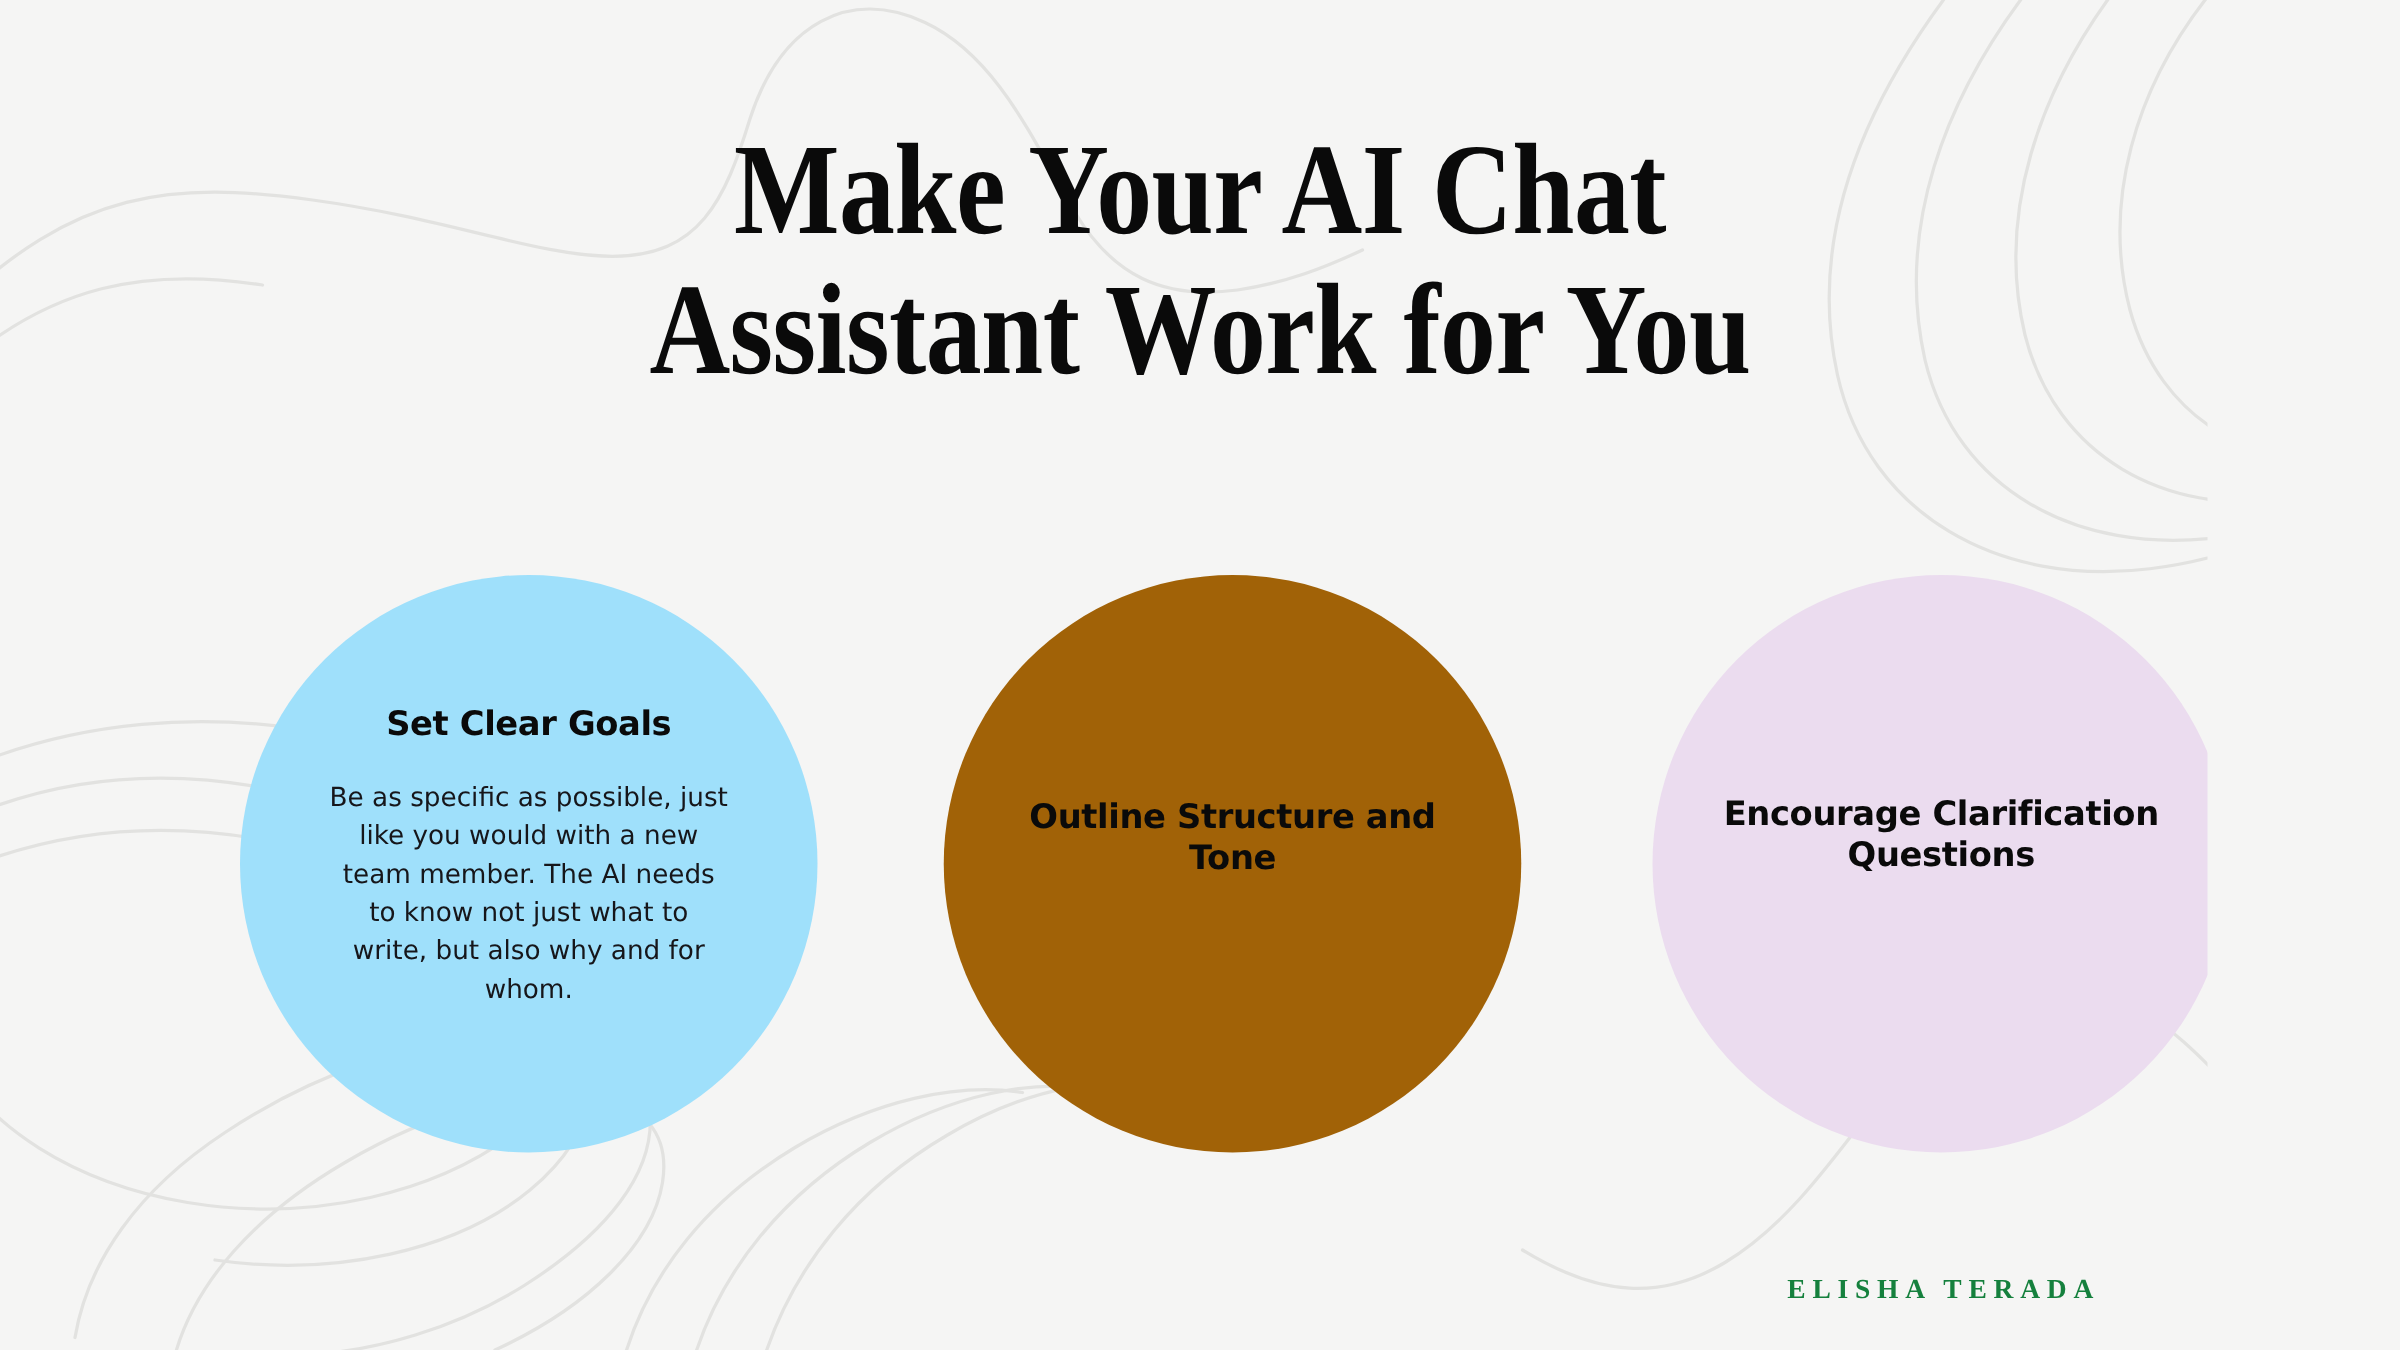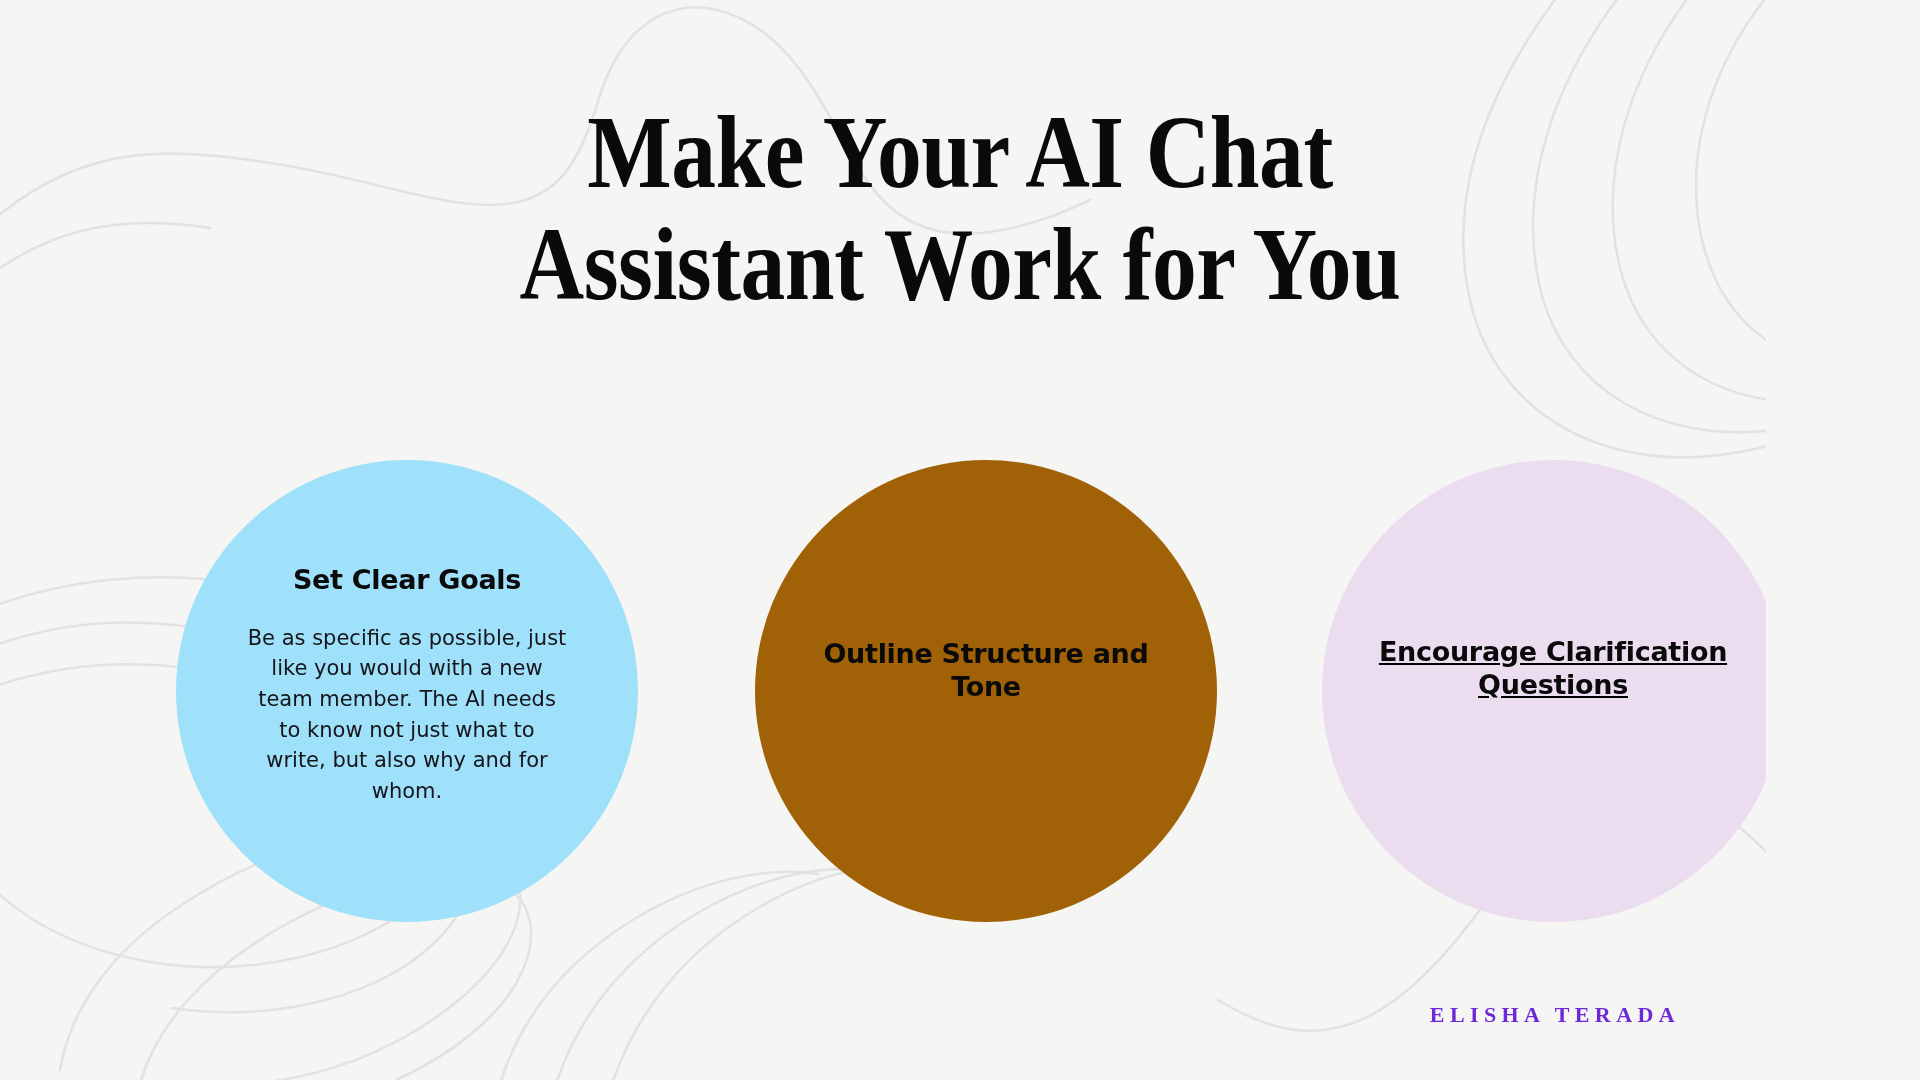--- a/index.html
+++ b/index.html
@@ -72,23 +72,23 @@
     height: 462px;
     border-radius: 50%;
     display: flex;
     flex-direction: column;
     align-items: center;
     justify-content: center;
     box-sizing: border-box;
     padding: 0 34px;
     text-align: center;
   }
-  .circle-1 { left: 176px;  background: #9fe0fb; }
+  .circle-1 { left: 192px;  background: #9fe0fb; }
   .circle-2 { left: 755px;  background: #a16207; }
-  .circle-3 { left: 1322px; background: #ebdcef; text-decoration: underline; }
+  .circle-3 { left: 1322px; background: #ebdcef; }
 
   .circle-heading {
     font-family: "DejaVu Sans", sans-serif;
     font-weight: 700;
     font-size: 27px;
     line-height: 1.24;
     letter-spacing: -0.3px;
     color: #0a0a0a;
     margin: 0 0 26px 0;
     max-width: 360px;
@@ -108,26 +108,26 @@
   .circle-3 .circle-content { transform: translateY(-12px); }
 
   .circle-2 .circle-heading { margin-bottom: 22px; }
   .circle-3 .circle-heading { margin-bottom: 22px; max-width: 380px; }
   .circle-3 .circle-body { max-width: 310px; }
 
   
   .signature {
     position: absolute;
     right: 86px;
-    bottom: 52px;
+    bottom: 36px;
     font-family: "Liberation Serif", "DejaVu Serif", serif;
     font-weight: 700;
     font-size: 22px;
     letter-spacing: 5.4px;
-    color: #6d28d9;
+    color: #15803d;
     z-index: 4;
     white-space: nowrap;
   }
 </style>
 </head>
 <body>
 
 <div class="slide">
 
   <svg class="decor-layer" viewBox="0 0 1920 1080" width="1920" height="1080" aria-hidden="true">

